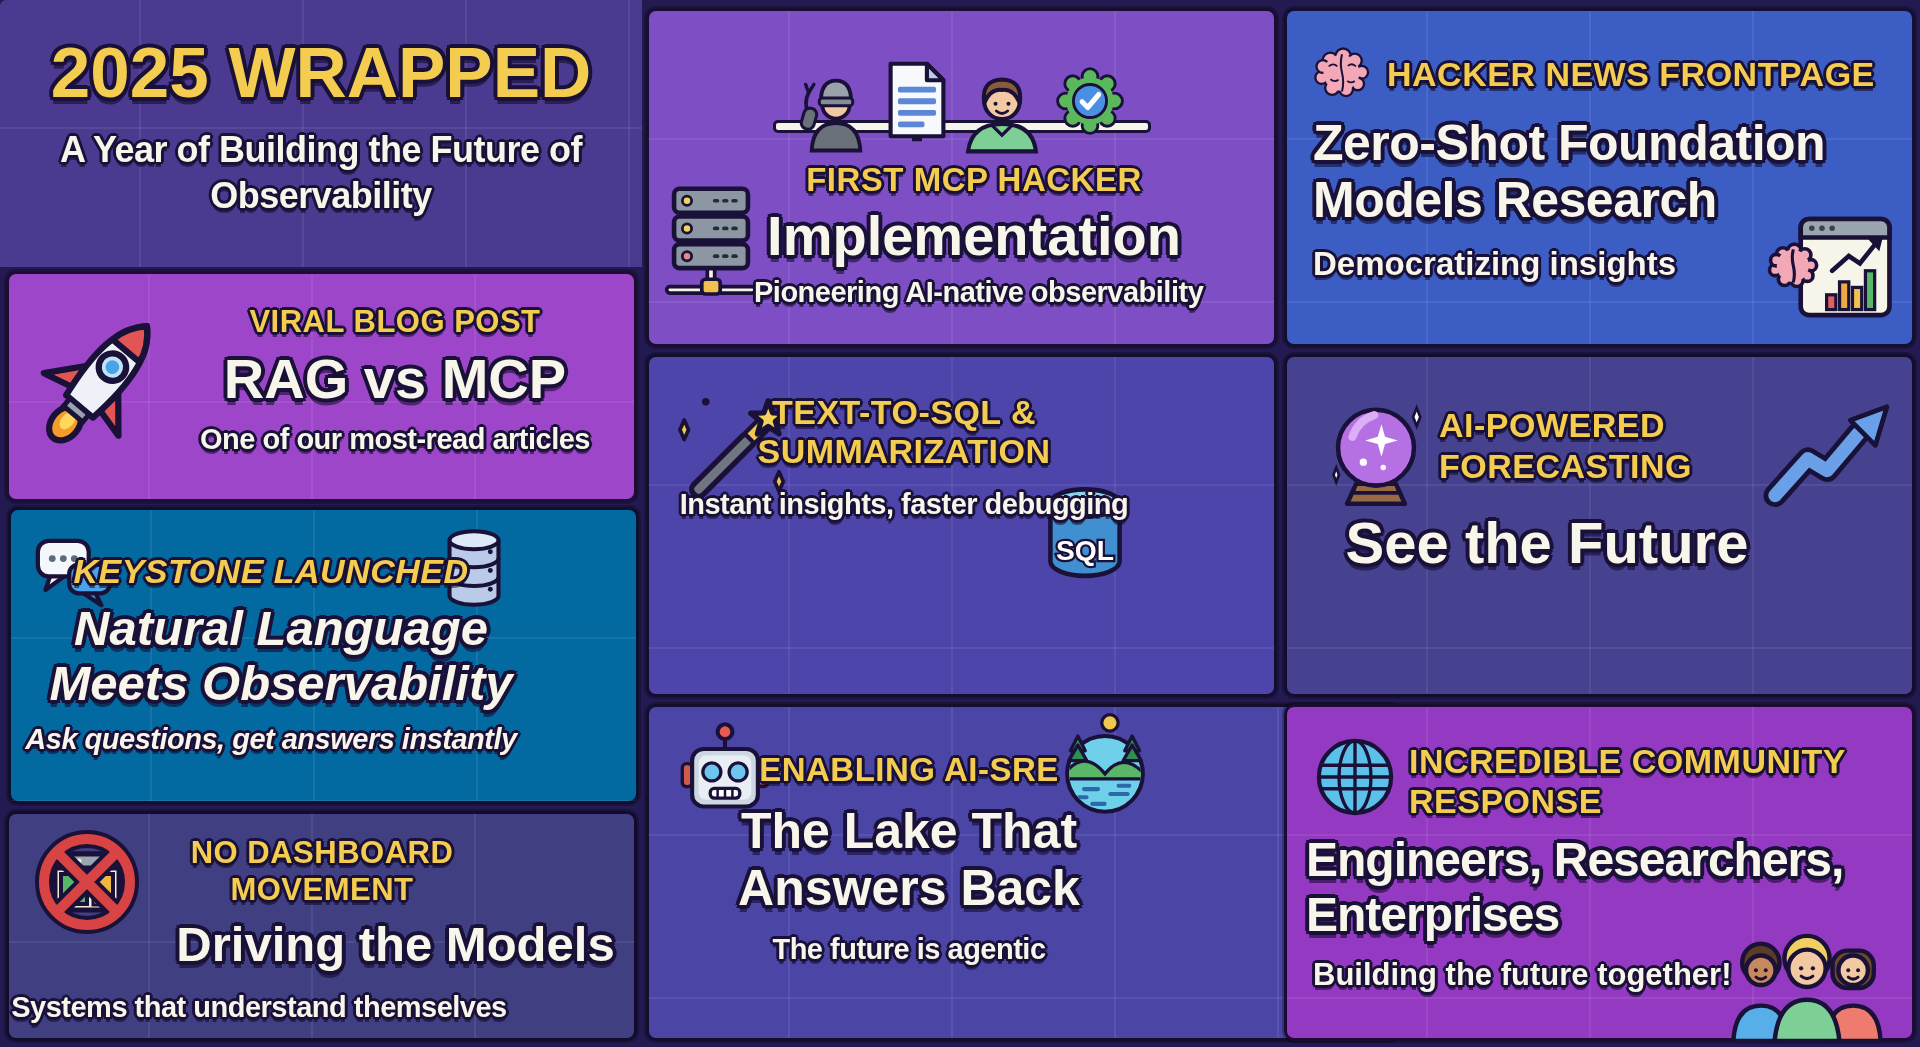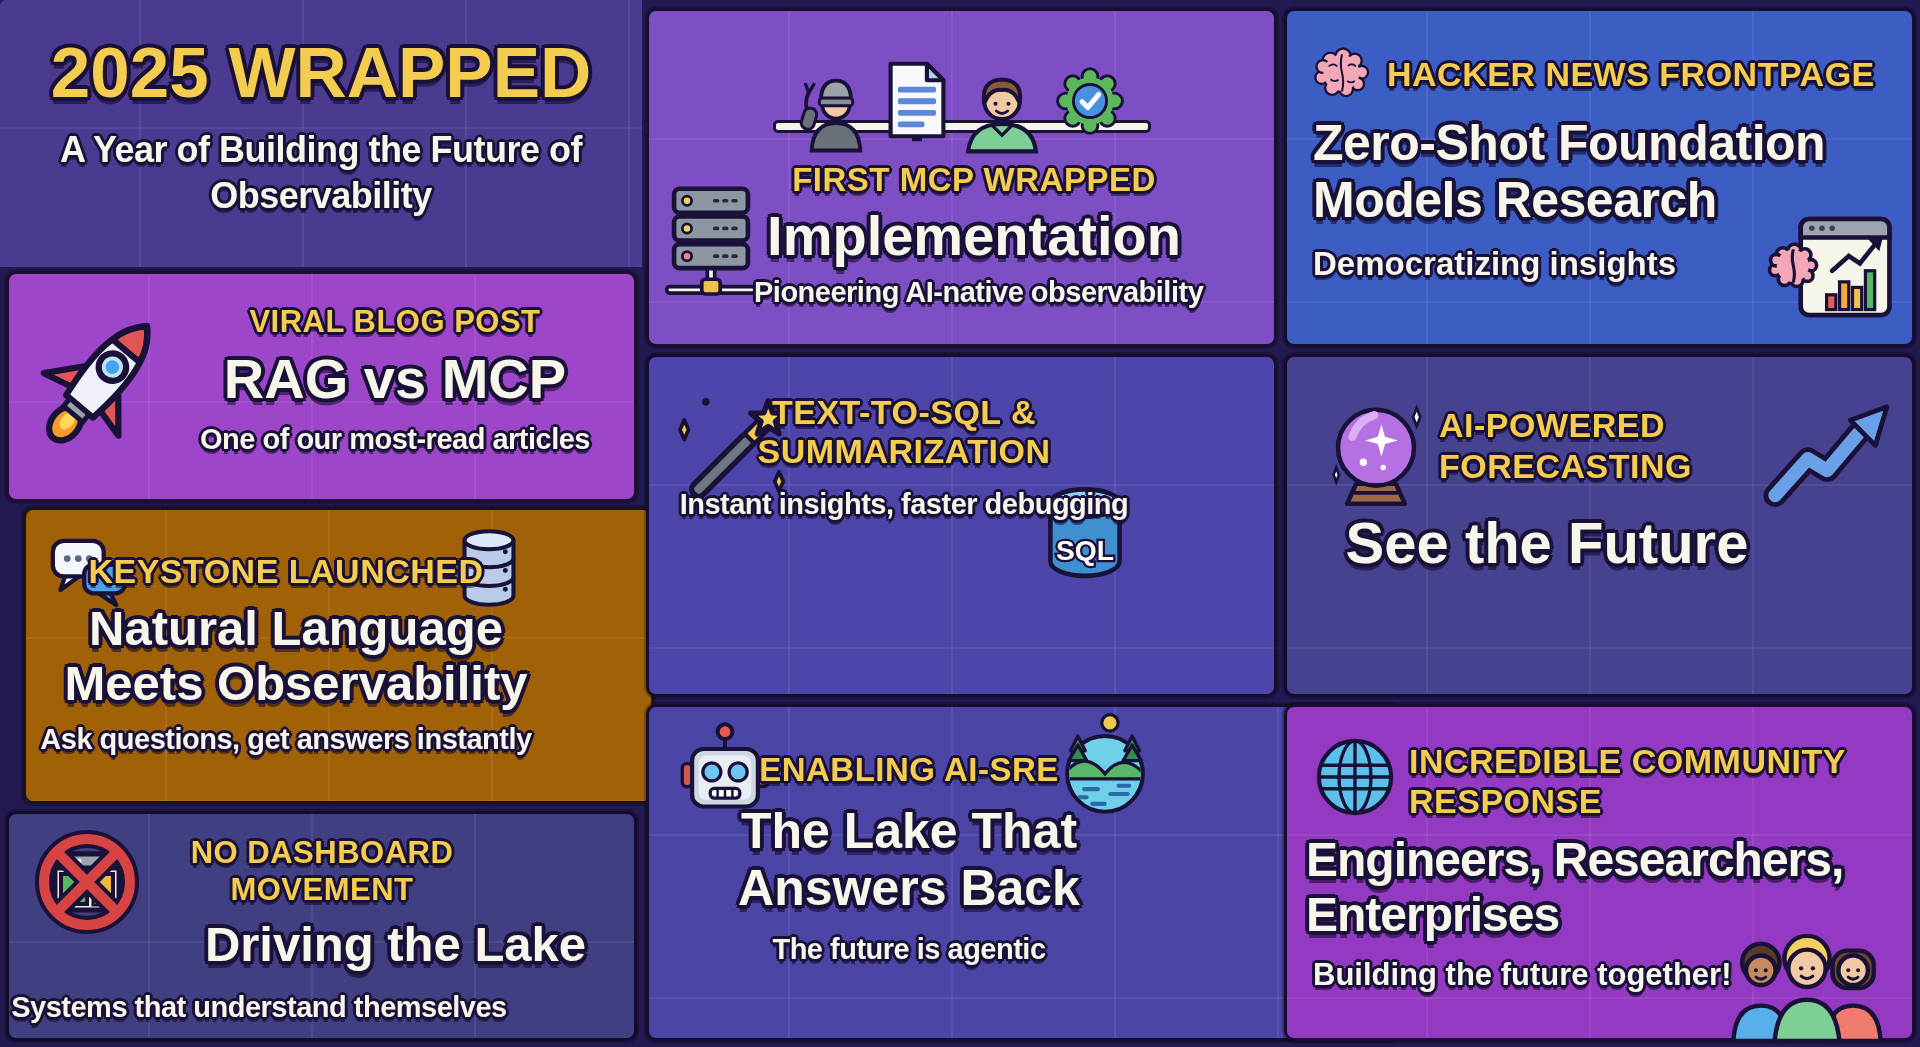--- a/index.html
+++ b/index.html
@@ -58,21 +58,21 @@
       <circle cx="50" cy="47" r="5.5" fill="#4aa3e8"></circle>
       <rect x="40" y="88" width="20" height="8" fill="#98a2ad" stroke="#1a1138" stroke-width="4"></rect>
     </svg>
     <div style="margin:30px 0 0 168px;width:436px;text-align:center;position:relative;z-index:1;">
       <div class="kicker ol3 nowrap" style="font-size:31px;">VIRAL BLOG POST</div>
       <div class="title ol4 nowrap" style="font-size:56px;margin-top:6px;">RAG vs MCP</div>
       <div class="sub ol3 nowrap" style="font-size:29px;letter-spacing:-.5px;margin-top:12px;">One of our most-read articles</div>
     </div>
   </section>
 
-  <section class="card gridded" style="left: 23px; top: 507px; width: 631px; height: 297px; background-color: #a16207;">
+  <section class="card gridded" style="left: 8px; top: 507px; width: 631px; height: 297px; background-color: #0369a1; font-style: italic;">
     <svg class="abs" style="left:22px;top:24px;width:86px;height:78px;" viewBox="0 0 100 92">
       <path d="M20 48 L14 66 L36 50 Z" fill="#f4f7fb" stroke="#1a1138" stroke-width="5" stroke-linejoin="round"></path>
       <rect x="5" y="8" width="60" height="42" rx="13" fill="#f4f7fb" stroke="#1a1138" stroke-width="5"></rect>
       <circle cx="22" cy="29" r="4" fill="#5a6b7e"></circle>
         <circle cx="35" cy="29" r="4" fill="#5a6b7e"></circle>
         <circle cx="48" cy="29" r="4" fill="#5a6b7e"></circle>
       <path d="M72 68 L80 84 L56 68 Z" fill="#4aa3e8" stroke="#1a1138" stroke-width="5" stroke-linejoin="round"></path>
       <rect x="42" y="36" width="48" height="34" rx="11" fill="#4aa3e8" stroke="#1a1138" stroke-width="5"></rect>
     </svg>
     <svg class="abs" style="left:432px;top:18px;width:62px;height:80px;" viewBox="0 0 76 96">
@@ -103,21 +103,21 @@
       <rect x="58" y="70" width="20" height="5" fill="#cfc7ae" stroke="#1a1138" stroke-width="3"></rect>
       <line x1="21.6" y1="21.6" x2="82.4" y2="82.4" stroke="#1a1138" stroke-width="18"></line>
       <line x1="82.4" y1="21.6" x2="21.6" y2="82.4" stroke="#1a1138" stroke-width="18"></line>
       <circle cx="52" cy="52" r="43" fill="none" stroke="#1a1138" stroke-width="18"></circle>
       <line x1="21.6" y1="21.6" x2="82.4" y2="82.4" stroke="#d84343" stroke-width="10"></line>
       <line x1="82.4" y1="21.6" x2="21.6" y2="82.4" stroke="#d84343" stroke-width="10"></line>
       <circle cx="52" cy="52" r="43" fill="none" stroke="#d84343" stroke-width="10"></circle>
     </svg>
     <div style="margin:20px 0 0 148px;position:relative;z-index:1;text-align:center;">
       <div class="kicker ol3" style="font-size:31px;line-height:1.2;width:330px;">NO DASHBOARD MOVEMENT</div>
-      <div class="title ol4 nowrap" style="font-size:49px;margin-top:8px;">Driving the Lake</div>
+      <div class="title ol4 nowrap" style="font-size:49px;margin-top:8px;">Driving the Models</div>
     </div>
     <div class="sub ol3 nowrap" style="position:absolute;left:0;bottom:14px;width:500px;text-align:center;font-size:29px;letter-spacing:-.5px;">Systems that understand themselves</div>
   </section>
 
   <section class="card gridded" style="left: 646px; top: 8px; width: 631px; height: 339px; background-color: rgb(126, 79, 196);">
     <div style="position:relative;z-index:1;margin:14px auto 0;width:330px;height:128px;display:flex;align-items:flex-end;justify-content:center;gap:10px;">
       <div style="position:absolute;left:-24px;right:-24px;bottom:20px;height:7px;background:#f6f3e8;border:3px solid #1a1138;border-radius:5px;z-index:-1;"></div>
       <svg style="width:76px;height:84px;" viewBox="0 0 100 108">
         <path d="M14 62 Q7 42 14 30" fill="none" stroke="#1a1138" stroke-width="5" stroke-linecap="round"></path>
         <path d="M14 30 l-4 -11 M14 30 l7 -11" fill="none" stroke="#1a1138" stroke-width="4.5" stroke-linecap="round"></path>
@@ -179,21 +179,21 @@
         <rect x="54" y="47" width="7" height="4" rx="2"></rect>
           <rect x="64" y="47" width="7" height="4" rx="2"></rect>
           <rect x="74" y="47" width="7" height="4" rx="2"></rect>
         <rect x="54" y="77" width="7" height="4" rx="2"></rect>
           <rect x="64" y="77" width="7" height="4" rx="2"></rect>
           <rect x="74" y="77" width="7" height="4" rx="2"></rect>
       </g>
       <rect x="42" y="104" width="20" height="16" rx="4" fill="#f0c050" stroke="#1a1138" stroke-width="4"></rect>
     </svg>
     <div style="margin:8px 0 0 105px;width:440px;text-align:center;position:relative;z-index:1;">
-      <div class="kicker ol3 nowrap" style="font-size:33px;">FIRST MCP WRAPPED</div>
+      <div class="kicker ol3 nowrap" style="font-size:33px;">FIRST MCP HACKER</div>
       <div class="title ol4 nowrap" style="font-size:56px;margin-top:4px;">Implementation</div>
       <div class="sub ol3 nowrap" style="font-size:29px;letter-spacing:-.5px;margin-top:8px;">Pioneering AI-native observability</div>
     </div>
   </section>
 
   <section class="card gridded" style="left: 646px; top: 354px; width: 631px; height: 343px; background-color: rgb(78, 69, 170);">
     <svg class="abs" style="left:18px;top:34px;width:140px;height:140px;" viewBox="0 0 130 130">
       <g transform="rotate(45 60 60)">
         <rect x="54" y="34" width="13" height="76" rx="6" fill="#6f7680" stroke="#1a1138" stroke-width="5"></rect>
         <rect x="54" y="19" width="13" height="18" fill="#f0c84e" stroke="#1a1138" stroke-width="4"></rect>

